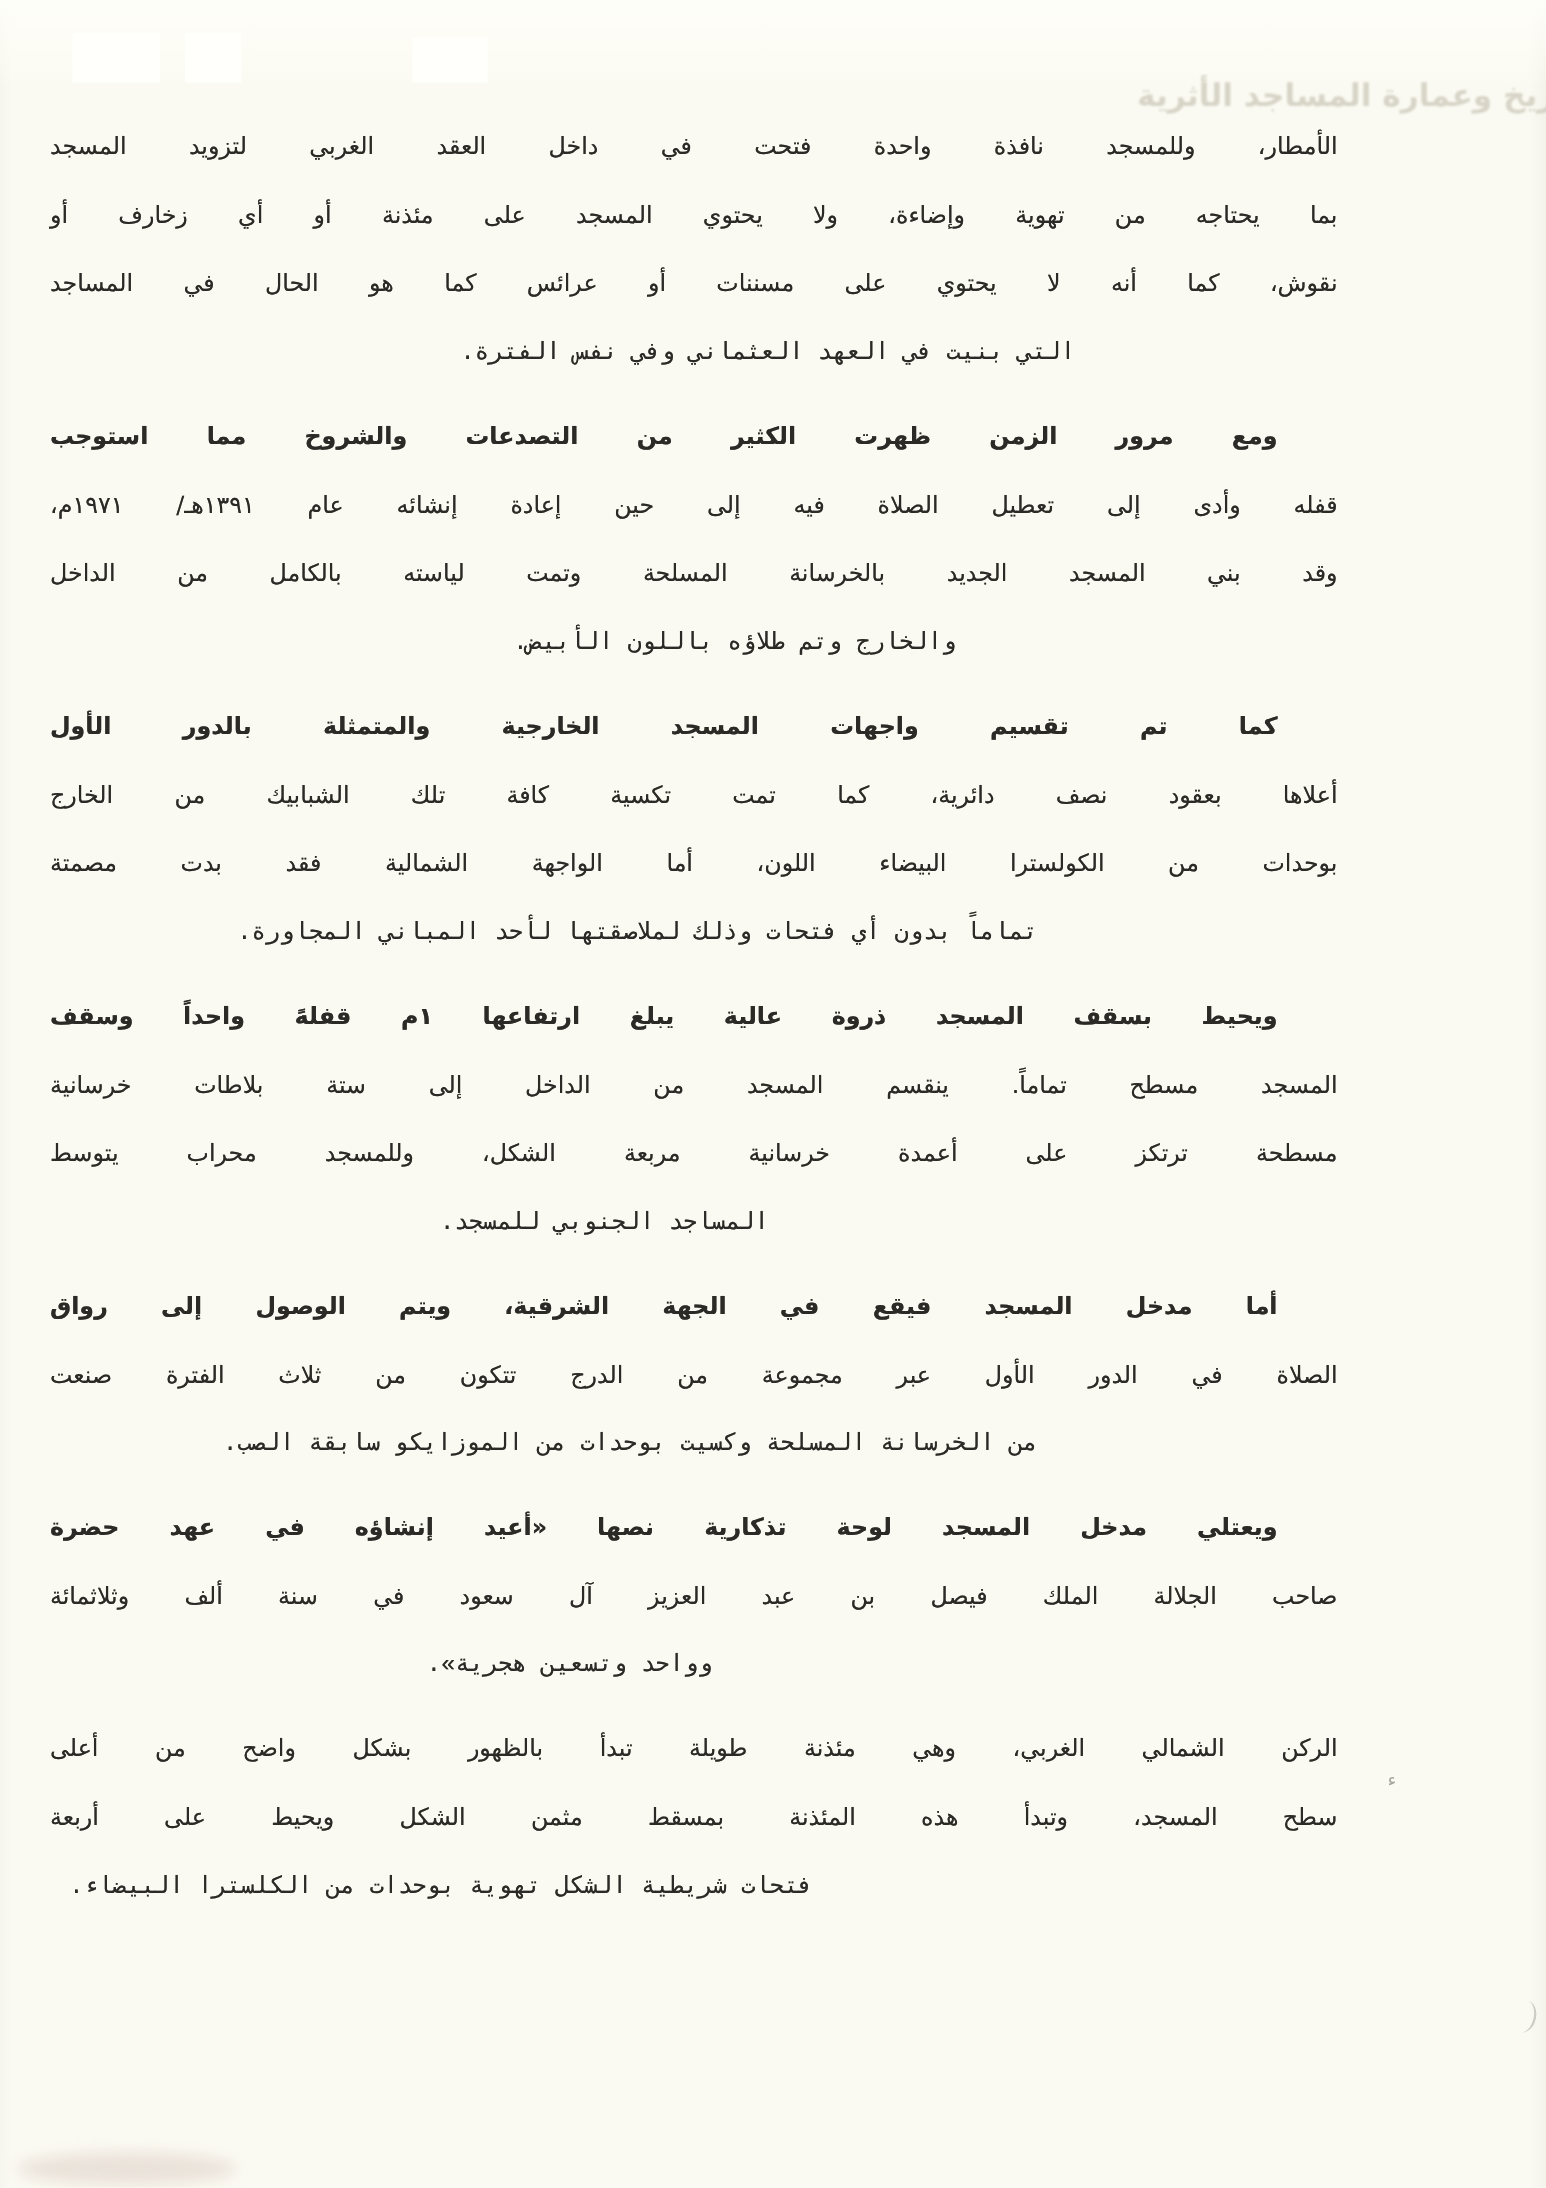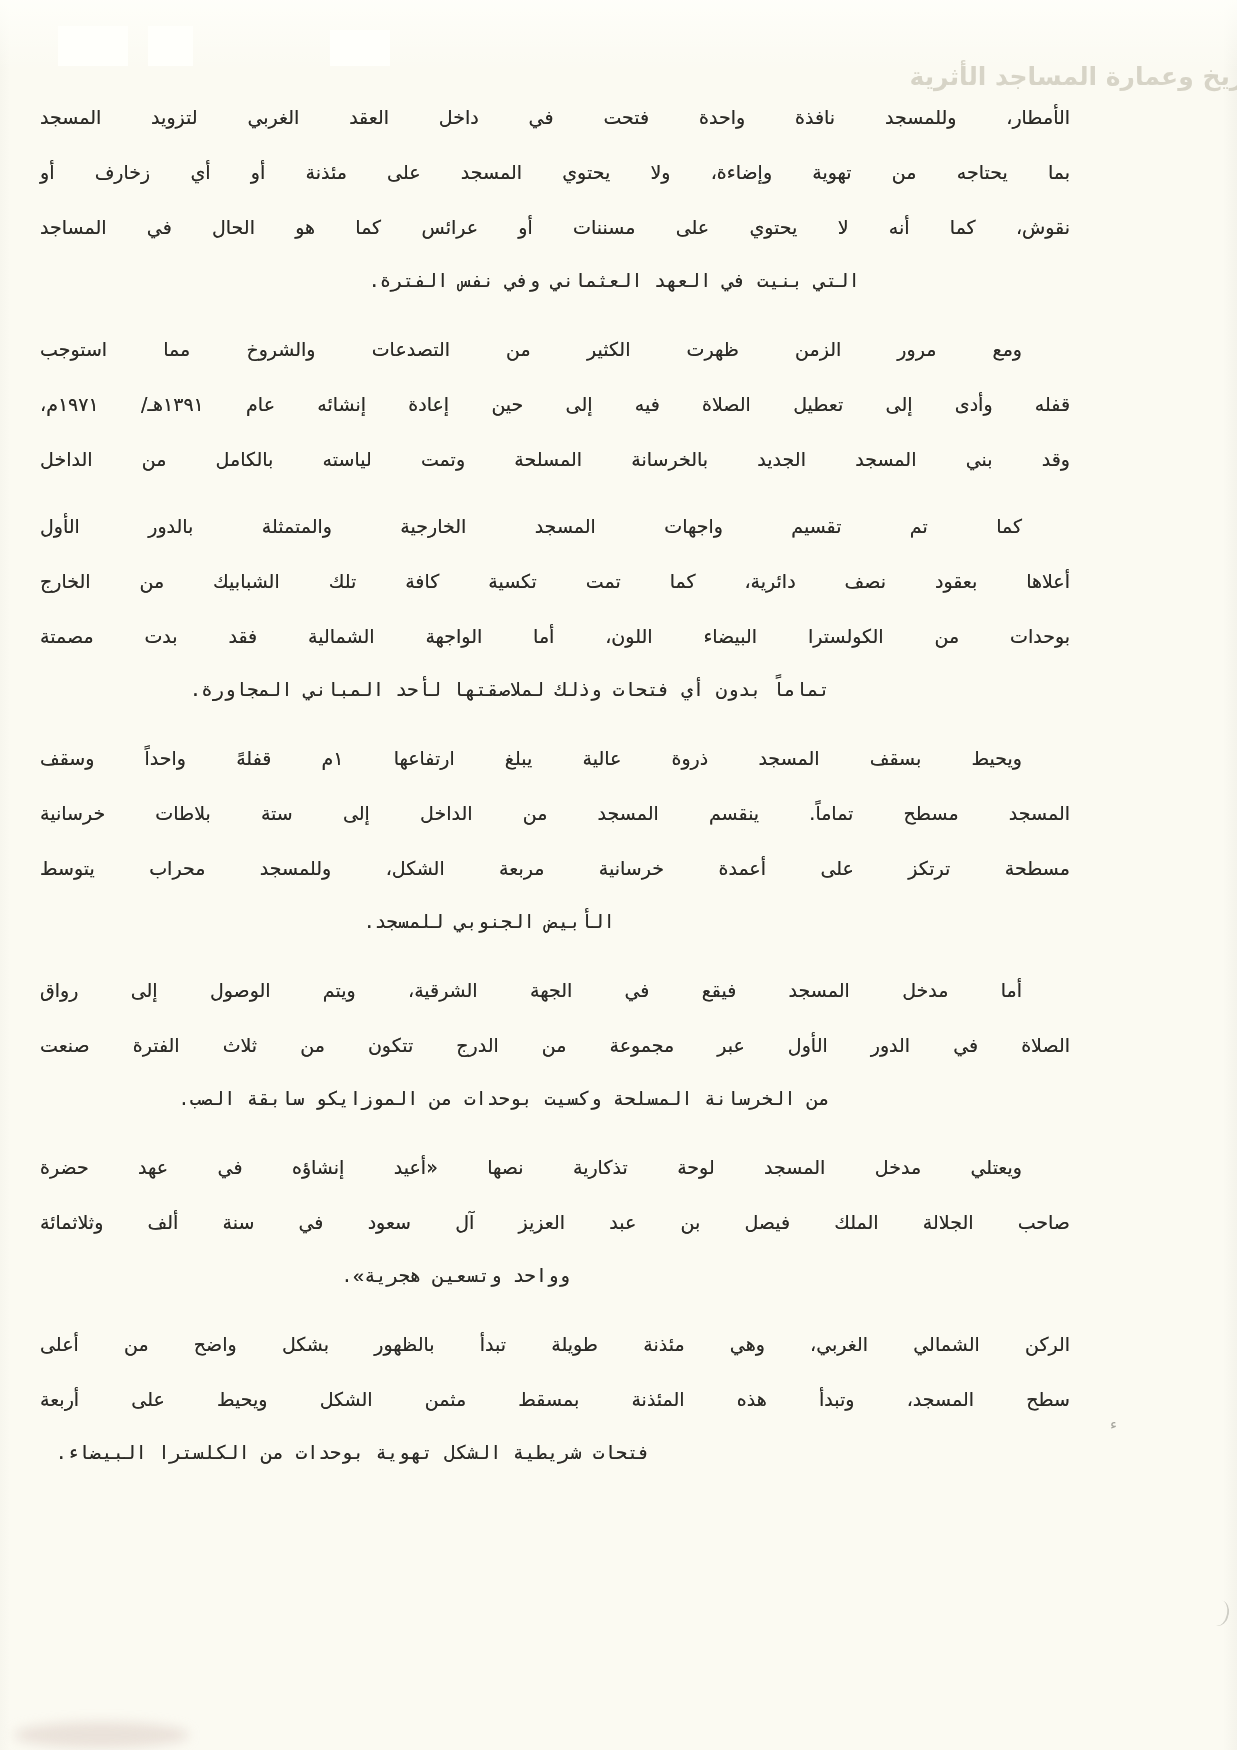--- a/index.html
+++ b/index.html
@@ -33,21 +33,21 @@
     position:absolute;top:90px;left:40px;width:1030px;
     direction:rtl;
   }
   .para{margin:0 0 12px 0;}
   .line{
     font-size:19px;line-height:55px;color:#2b2a26;
     text-align:justify;text-align-last:justify;
     text-shadow:0 0 0.5px rgba(43,42,38,0.65);
     letter-spacing:0.1px;
   }
-  .line.first{text-indent:48px;}
+  .line.first{text-indent:48px;font-weight:bold;}
   .line.end{text-align-last:right;font-family:Liberation Mono, monospace;}
 
   .margin-mark{
     position:absolute;right:120px;top:1415px;
     font-size:15px;color:rgba(95,95,88,0.55);
   }
   .corner-squiggle{
     position:absolute;right:8px;top:1600px;width:18px;height:26px;
     border-right:2px solid rgba(140,140,133,0.4);
     border-radius:0 50% 50% 0;
@@ -76,34 +76,35 @@
     <div class="line">الأمطار، وللمسجد نافذة واحدة فتحت في داخل العقد الغربي لتزويد المسجد</div>
     <div class="line">بما يحتاجه من تهوية وإضاءة، ولا يحتوي المسجد على مئذنة أو أي زخارف أو</div>
     <div class="line">نقوش، كما أنه لا يحتوي على مسننات أو عرائس كما هو الحال في المساجد</div>
     <div class="line end" style="padding-right:210px">التي بنيت في العهد العثماني وفي نفس الفترة.</div>
   </div>
 
   <div class="para">
     <div class="line first">ومع مرور الزمن ظهرت الكثير من التصدعات والشروخ مما استوجب</div>
     <div class="line">قفله وأدى إلى تعطيل الصلاة فيه إلى حين إعادة إنشائه عام ١٣٩١هـ/ ١٩٧١م،</div>
     <div class="line">وقد بني المسجد الجديد بالخرسانة المسلحة وتمت لياسته بالكامل من الداخل</div>
+    <div class="line end" style="padding-right:305px">والخارج وتم طلاؤه باللون الأبيض.</div>
   </div>
 
   <div class="para">
     <div class="line first">كما تم تقسيم واجهات المسجد الخارجية والمتمثلة بالدور الأول</div>
     <div class="line">أعلاها بعقود نصف دائرية، كما تمت تكسية كافة تلك الشبابيك من الخارج</div>
     <div class="line">بوحدات من الكولسترا البيضاء اللون، أما الواجهة الشمالية فقد بدت مصمتة</div>
     <div class="line end" style="padding-right:240px">تماماً بدون أي فتحات وذلك لملاصقتها لأحد المباني المجاورة.</div>
   </div>
 
   <div class="para">
     <div class="line first">ويحيط بسقف المسجد ذروة عالية يبلغ ارتفاعها ١م قفلهً واحداً وسقف</div>
     <div class="line">المسجد مسطح تماماً. ينقسم المسجد من الداخل إلى ستة بلاطات خرسانية</div>
     <div class="line">مسطحة ترتكز على أعمدة خرسانية مربعة الشكل، وللمسجد محراب يتوسط</div>
-    <div class="line end" style="padding-right:455px">الأبيض الجنوبي للمسجد.</div>
+    <div class="line end" style="padding-right:455px">المساجد الجنوبي للمسجد.</div>
   </div>
 
   <div class="para">
     <div class="line first">أما مدخل المسجد فيقع في الجهة الشرقية، ويتم الوصول إلى رواق</div>
     <div class="line">الصلاة في الدور الأول عبر مجموعة من الدرج تتكون من ثلاث الفترة صنعت</div>
     <div class="line end" style="padding-right:240px">من الخرسانة المسلحة وكسيت بوحدات من الموزايكو سابقة الصب.</div>
   </div>
 
   <div class="para">
     <div class="line first">ويعتلي مدخل المسجد لوحة تذكارية نصها «أعيد إنشاؤه في عهد حضرة</div>

